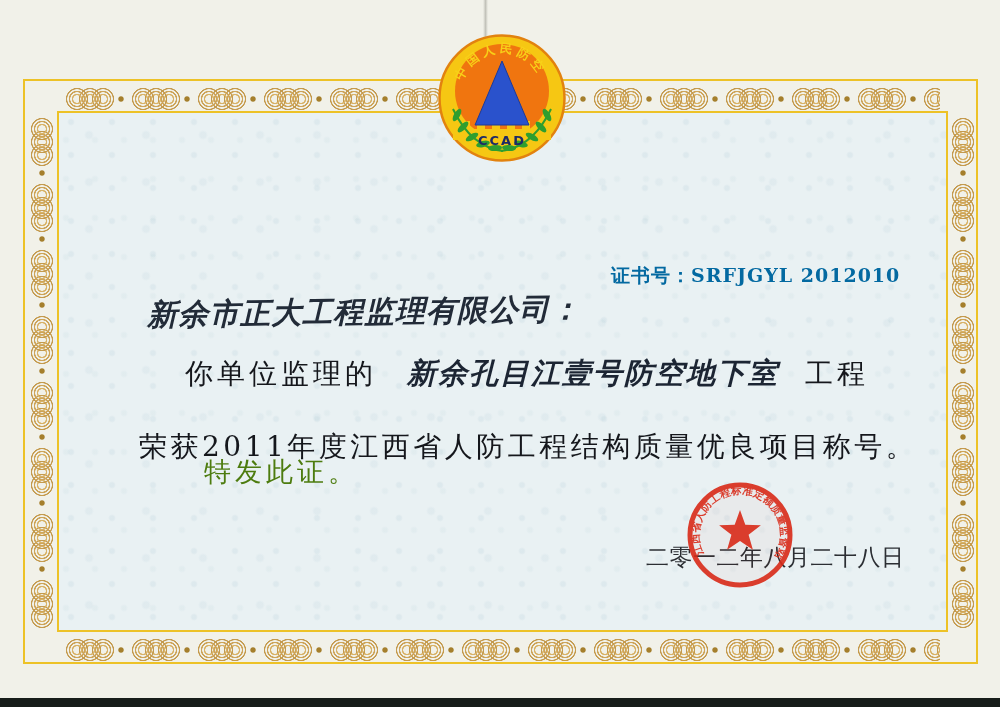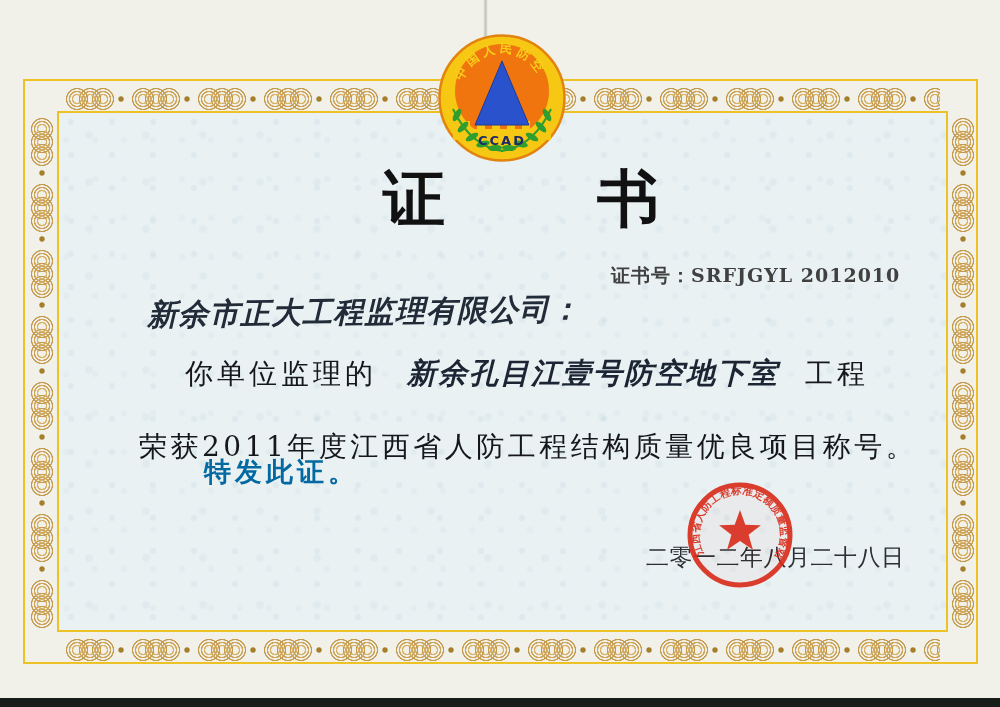--- a/index.html
+++ b/index.html
@@ -66,21 +66,21 @@
   .emblem { position:absolute; left:437px; top:33px; width:130px; height:130px; z-index:5; }
 
   
   .cert-title {
     position:absolute; left:383px; top:168px; z-index:2;
     font-size:62px; font-weight:bold; color:#111;
     letter-spacing:152px; white-space:nowrap; line-height:1;
   }
   .cert-no {
     position:absolute; left:611px; top:263px; z-index:2;
-    font-size:19px; font-weight:bold; color:#404040; letter-spacing:1px; white-space:nowrap;
+    font-size:19px; font-weight:bold; color:#0369a1; letter-spacing:1px; white-space:nowrap;
   }
   .recipient {
     position:absolute; left:147px; top:292px; z-index:2;
     font-size:30px; font-weight:bold; font-style:italic; color:#222b38;
     letter-spacing:1px; white-space:nowrap; transform:rotate(-0.8deg);
   }
   .body-line1 {
     position:absolute; left:185px; top:356px; z-index:2;
     font-size:28px; color:#15171c; white-space:nowrap; line-height:1.2;
   }
@@ -88,21 +88,21 @@
   .body-line1 .handwritten {
     font-style:italic; font-weight:bold; color:#1c2533; letter-spacing:2px;
     margin:0 26px 0 30px; font-size:29px;
   }
   .body-line2 {
     position:absolute; left:139px; top:428px; z-index:2;
     font-size:28px; color:#15171c; letter-spacing:3.5px; white-space:nowrap;
   }
   .body-line3 {
     position:absolute; left:204px; top:454px; z-index:2;
-    font-size:27px; color:#0369a1; letter-spacing:4px; white-space:nowrap;font-weight:bold;
+    font-size:27px; color:#4d7c0f; letter-spacing:4px; white-space:nowrap;
   }
   .issue-date {
     position:absolute; left:646px; top:542px; z-index:2;
     font-size:23px; color:#2b2e33; letter-spacing:0.5px; white-space:nowrap;
   }
 
   
   .seal { position:absolute; left:684px; top:479px; width:112px; height:112px; z-index:3; opacity:0.9; }
 </style>
 </head>
@@ -150,21 +150,20 @@
         <ellipse cx="110" cy="82" rx="7" ry="3" transform="rotate(60 110 82)"></ellipse>
         <ellipse cx="104" cy="94" rx="7" ry="3" transform="rotate(45 104 94)"></ellipse>
         <ellipse cx="95" cy="104" rx="7" ry="3" transform="rotate(30 95 104)"></ellipse>
         <ellipse cx="84" cy="111" rx="7" ry="3" transform="rotate(15 84 111)"></ellipse>
         <ellipse cx="72" cy="115" rx="7" ry="3" transform="rotate(5 72 115)"></ellipse>
       </g>
       <text x="65" y="112" text-anchor="middle" font-size="13" font-weight="bold" fill="#1d2a66" letter-spacing="2" font-family="DejaVu Sans, Liberation Sans, sans-serif">CCAD</text>
     </svg>
   </div>
 
-  <div class="cert-title">证书</div>
 
   <div class="cert-no"><span>证书号：</span><span>SRFJGYL 2012010</span></div>
 
   <div class="recipient">新余市正大工程监理有限公司：</div>
 
   <div class="body-line1"><span class="printed">你单位监理的</span><span class="handwritten">新余孔目江壹号防空地下室</span><span class="printed">工程</span></div>
 
   <div class="body-line2">荣获2011年度江西省人防工程结构质量优良项目称号。</div>
   <div class="body-line3">特发此证。</div>
 

